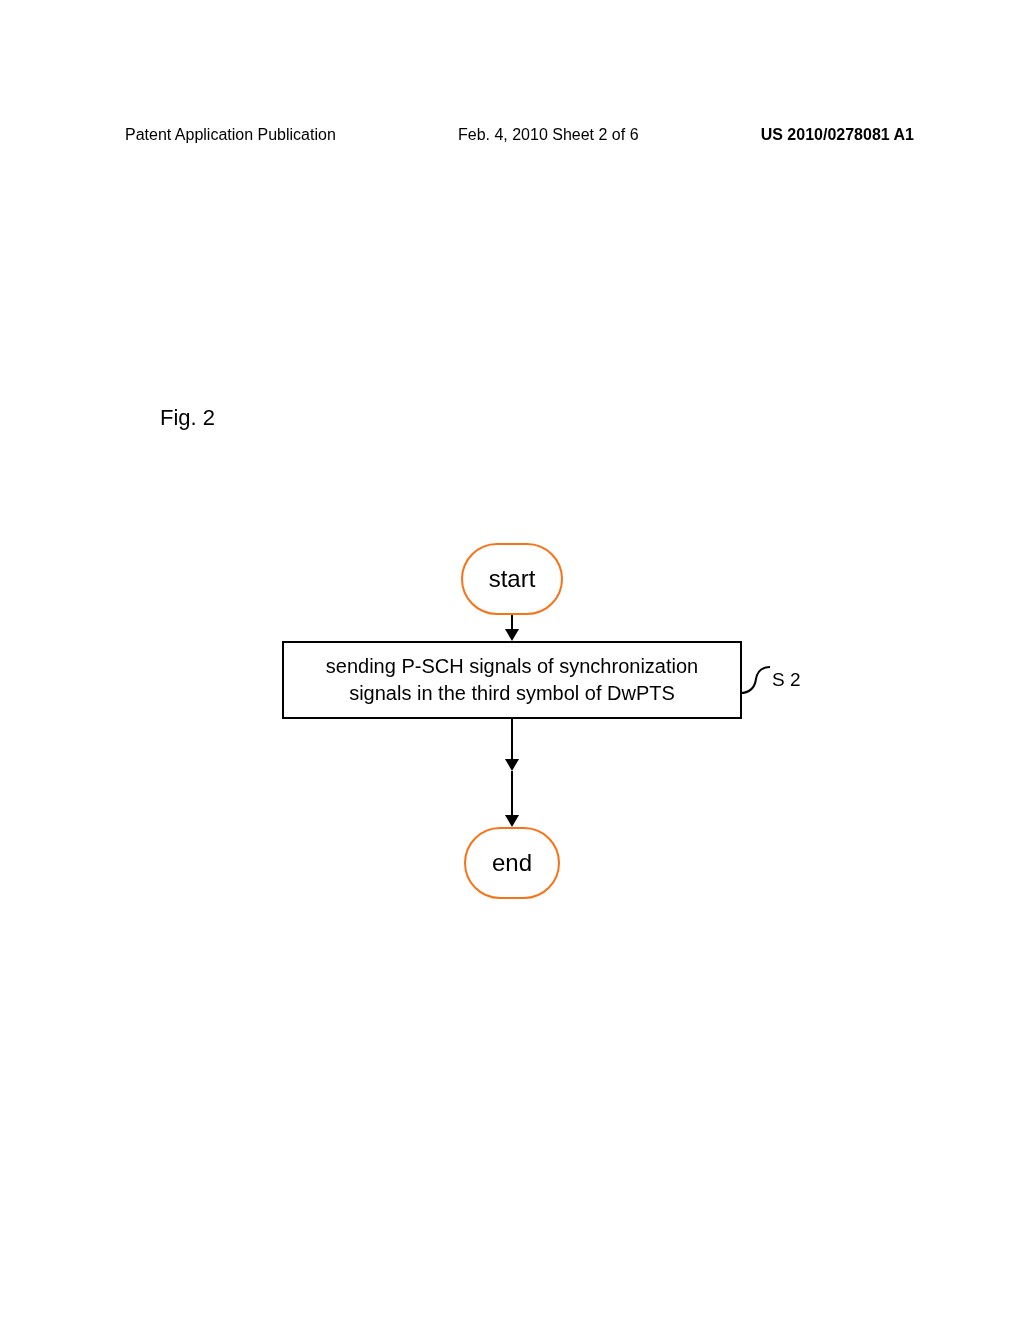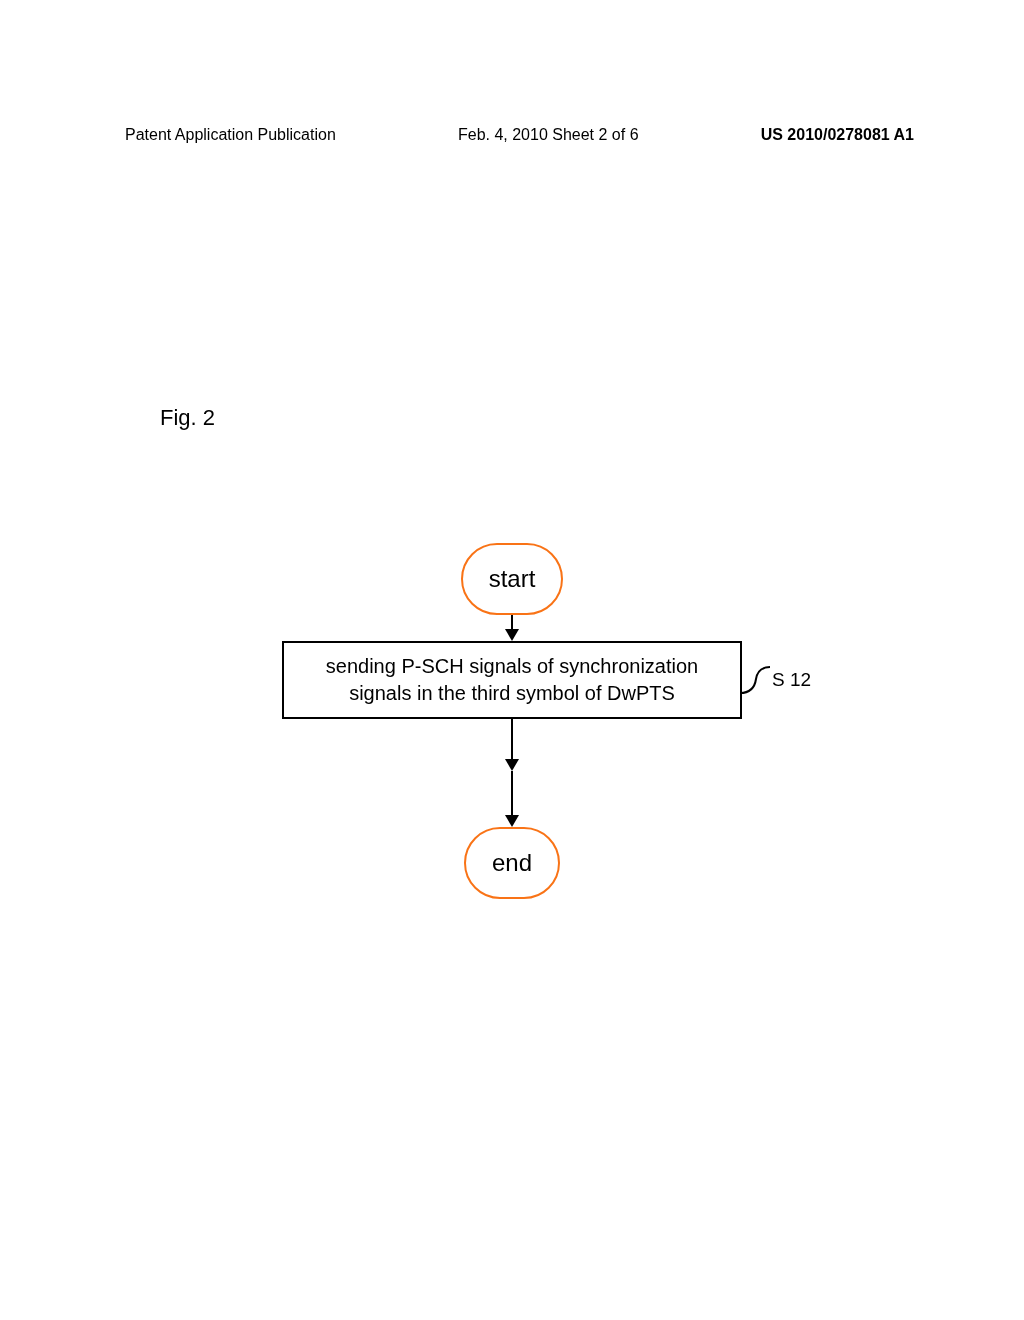--- a/index.html
+++ b/index.html
@@ -116,21 +116,21 @@
     <div class="arrow-line" style="height:14px;"></div>
     <div class="arrow-head"></div>
   </div>
 
   <div class="box">
     <span>sending P-SCH signals of  synchronization signals in the third symbol of DwPTS</span>
     <div class="label-tag">
       <svg class="curve" viewBox="0 0 30 30">
         <path d="M 0 28 Q 14 28 16 14 Q 18 2 30 2" stroke="black" stroke-width="2" fill="none"></path>
       </svg>
-      <span class="label-text">S 12</span>
+      <span class="label-text">S 2</span>
     </div>
   </div>
 
   <div class="arrow-wrap">
     <div class="arrow-line" style="height:40px;"></div>
     <div class="arrow-head"></div>
   </div>
 
 
   <div class="arrow-wrap">

